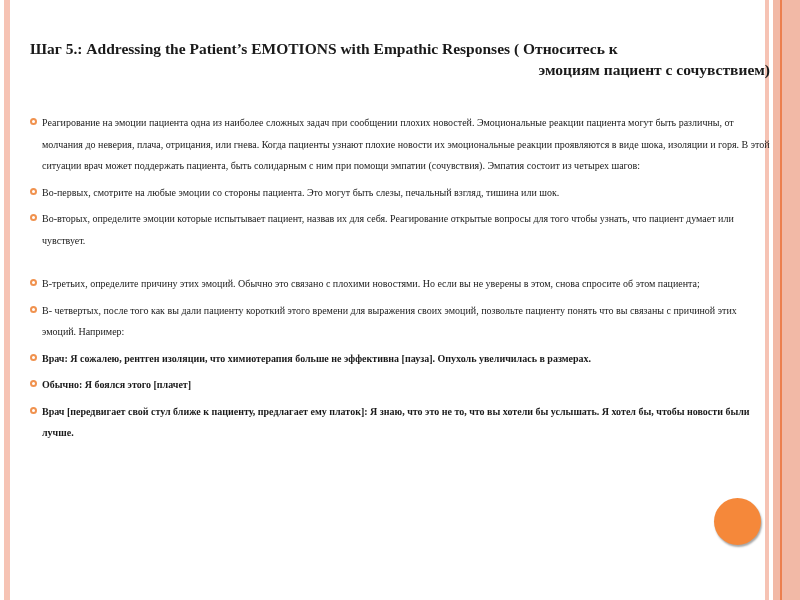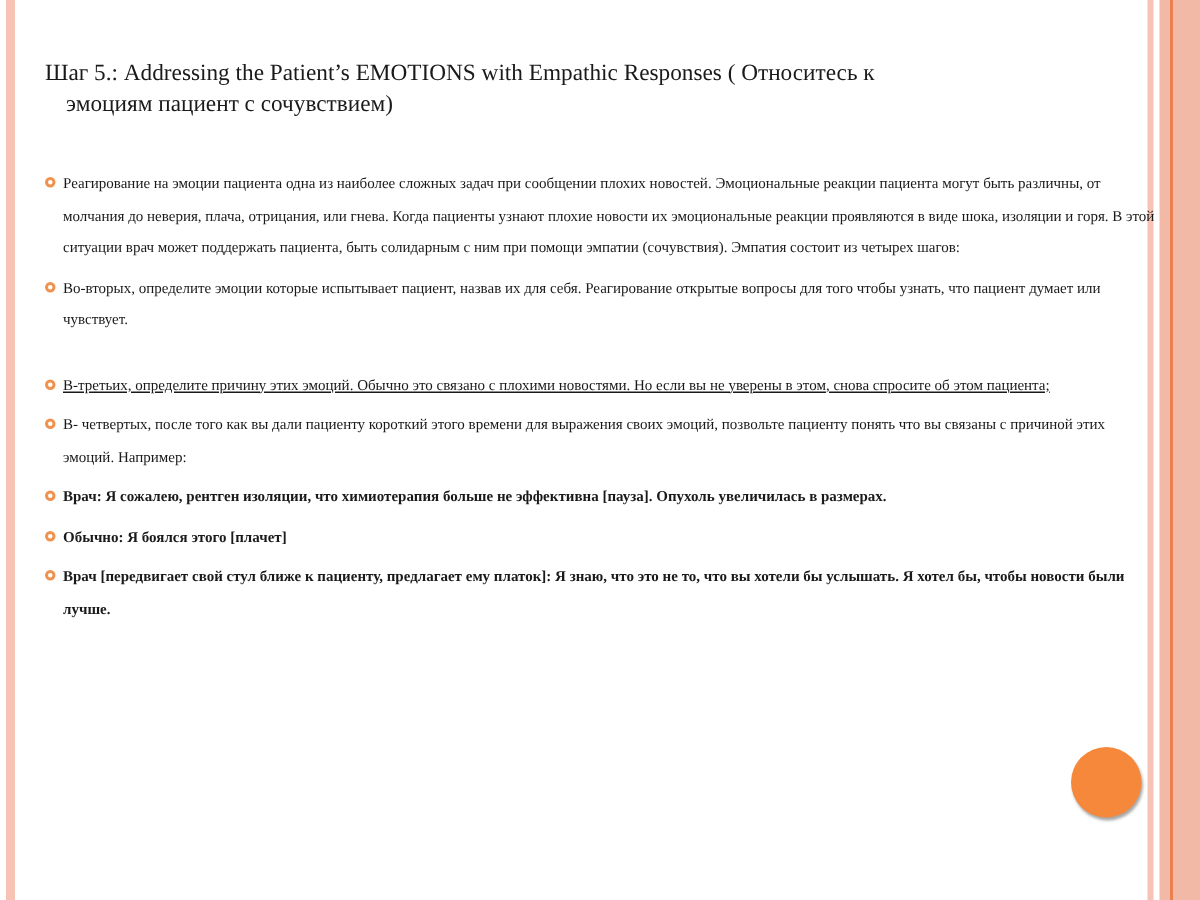--- a/index.html
+++ b/index.html
@@ -3,44 +3,45 @@
 <meta charset="utf-8">
 <style>
   html, body { margin:0; padding:0; }
   body { width:800px; height:600px; position:relative; background:#ffffff; overflow:hidden; font-family:"Liberation Serif", "DejaVu Serif", serif; color:#1a1a1a; }
   .left-stripe { position:absolute; left:4px; top:0; width:6px; height:600px; background:#f6c3b4; }
   .right-stripe-thin { position:absolute; left:765px; top:0; width:4px; height:600px; background:#f6c3b4; }
   .right-band { position:absolute; left:773px; top:0; width:27px; height:600px; background:#f2b9a6; }
   .right-line { position:absolute; left:780px; top:0; width:2px; height:600px; background:#ec7f4e; }
   .circle { position:absolute; left:714px; top:498px; width:47px; height:47px; border-radius:50%; background:#f5883a; box-shadow:1px 2px 2px rgba(0,0,0,0.35); }
   .content { position:absolute; left:30px; top:38px; width:740px; }
-  .title { font-weight:normal; font-size:15.5px; line-height:21px; margin:0 0 32px 0; padding-left:14px; text-indent:-14px; }
+  .title { font-weight:bold; font-size:15.5px; line-height:21px; margin:0 0 32px 0; padding-left:14px; text-indent:-14px; }
   .title-line1 { display:block; }
-  .title-line2 { display:block; padding-left:14px; }
+  .title-line2 { display:block; padding-left:14px;text-align:right; }
   ul { list-style:none; margin:0; padding:0; }
   li { position:relative; padding-left:12px; font-size:10px; line-height:21.5px; margin-bottom:5px; }
   li.bold { font-weight:bold; }
-  li.gap { margin-top:22px;text-decoration:underline; }
+  li.gap { margin-top:22px; }
   .bullet { position:absolute; left:0; top:6px; width:5px; height:5px; border:2px solid #f0924f; border-radius:50%; box-sizing:content-box; width:3px; height:3px; }
 </style>
 </head>
 <body>
 
 <div class="left-stripe"></div>
 <div class="right-stripe-thin"></div>
 <div class="right-band"></div>
 <div class="right-line"></div>
 
 <div class="content">
   <div class="title">
     <span class="title-line1">Шаг 5.: Addressing the Patient’s EMOTIONS with Empathic Responses ( Относитесь к</span>
     <span class="title-line2">эмоциям пациент с сочувствием)</span>
   </div>
   <ul>
     <li><span class="bullet"></span><span>Реагирование на эмоции пациента одна из наиболее сложных задач при сообщении плохих новостей. Эмоциональные реакции пациента могут быть различны, от молчания до неверия, плача, отрицания, или гнева. Когда пациенты узнают плохие новости их эмоциональные реакции проявляются в виде шока, изоляции и горя. В этой ситуации врач может поддержать пациента, быть солидарным с ним при помощи эмпатии (сочувствия). Эмпатия состоит из четырех шагов:</span></li>
+    <li><span class="bullet"></span><span>Во-первых, смотрите на любые эмоции со стороны пациента. Это могут быть слезы, печальный взгляд, тишина или шок.</span></li>
     <li><span class="bullet"></span><span>Во-вторых, определите эмоции которые испытывает пациент, назвав их для себя. Реагирование открытые вопросы для того чтобы узнать, что пациент думает или чувствует.</span></li>
     <li class="gap"><span class="bullet"></span><span>В-третьих, определите причину этих эмоций. Обычно это связано с плохими новостями. Но если вы не уверены в этом, снова спросите об этом пациента;</span></li>
     <li><span class="bullet"></span><span>В- четвертых, после того как вы дали пациенту короткий этого времени для выражения своих эмоций, позвольте пациенту понять что вы связаны с причиной этих эмоций. Например:</span></li>
     <li class="bold"><span class="bullet"></span><span>Врач: Я сожалею, рентген изоляции, что химиотерапия больше не эффективна [пауза]. Опухоль увеличилась в размерах.</span></li>
     <li class="bold"><span class="bullet"></span><span>Обычно: Я боялся этого [плачет]</span></li>
     <li class="bold"><span class="bullet"></span><span>Врач [передвигает свой стул ближе к пациенту, предлагает ему платок]: Я знаю, что это не то, что вы хотели бы услышать. Я хотел бы, чтобы новости были лучше.</span></li>
   </ul>
 </div>
 
 <div class="circle"></div>

